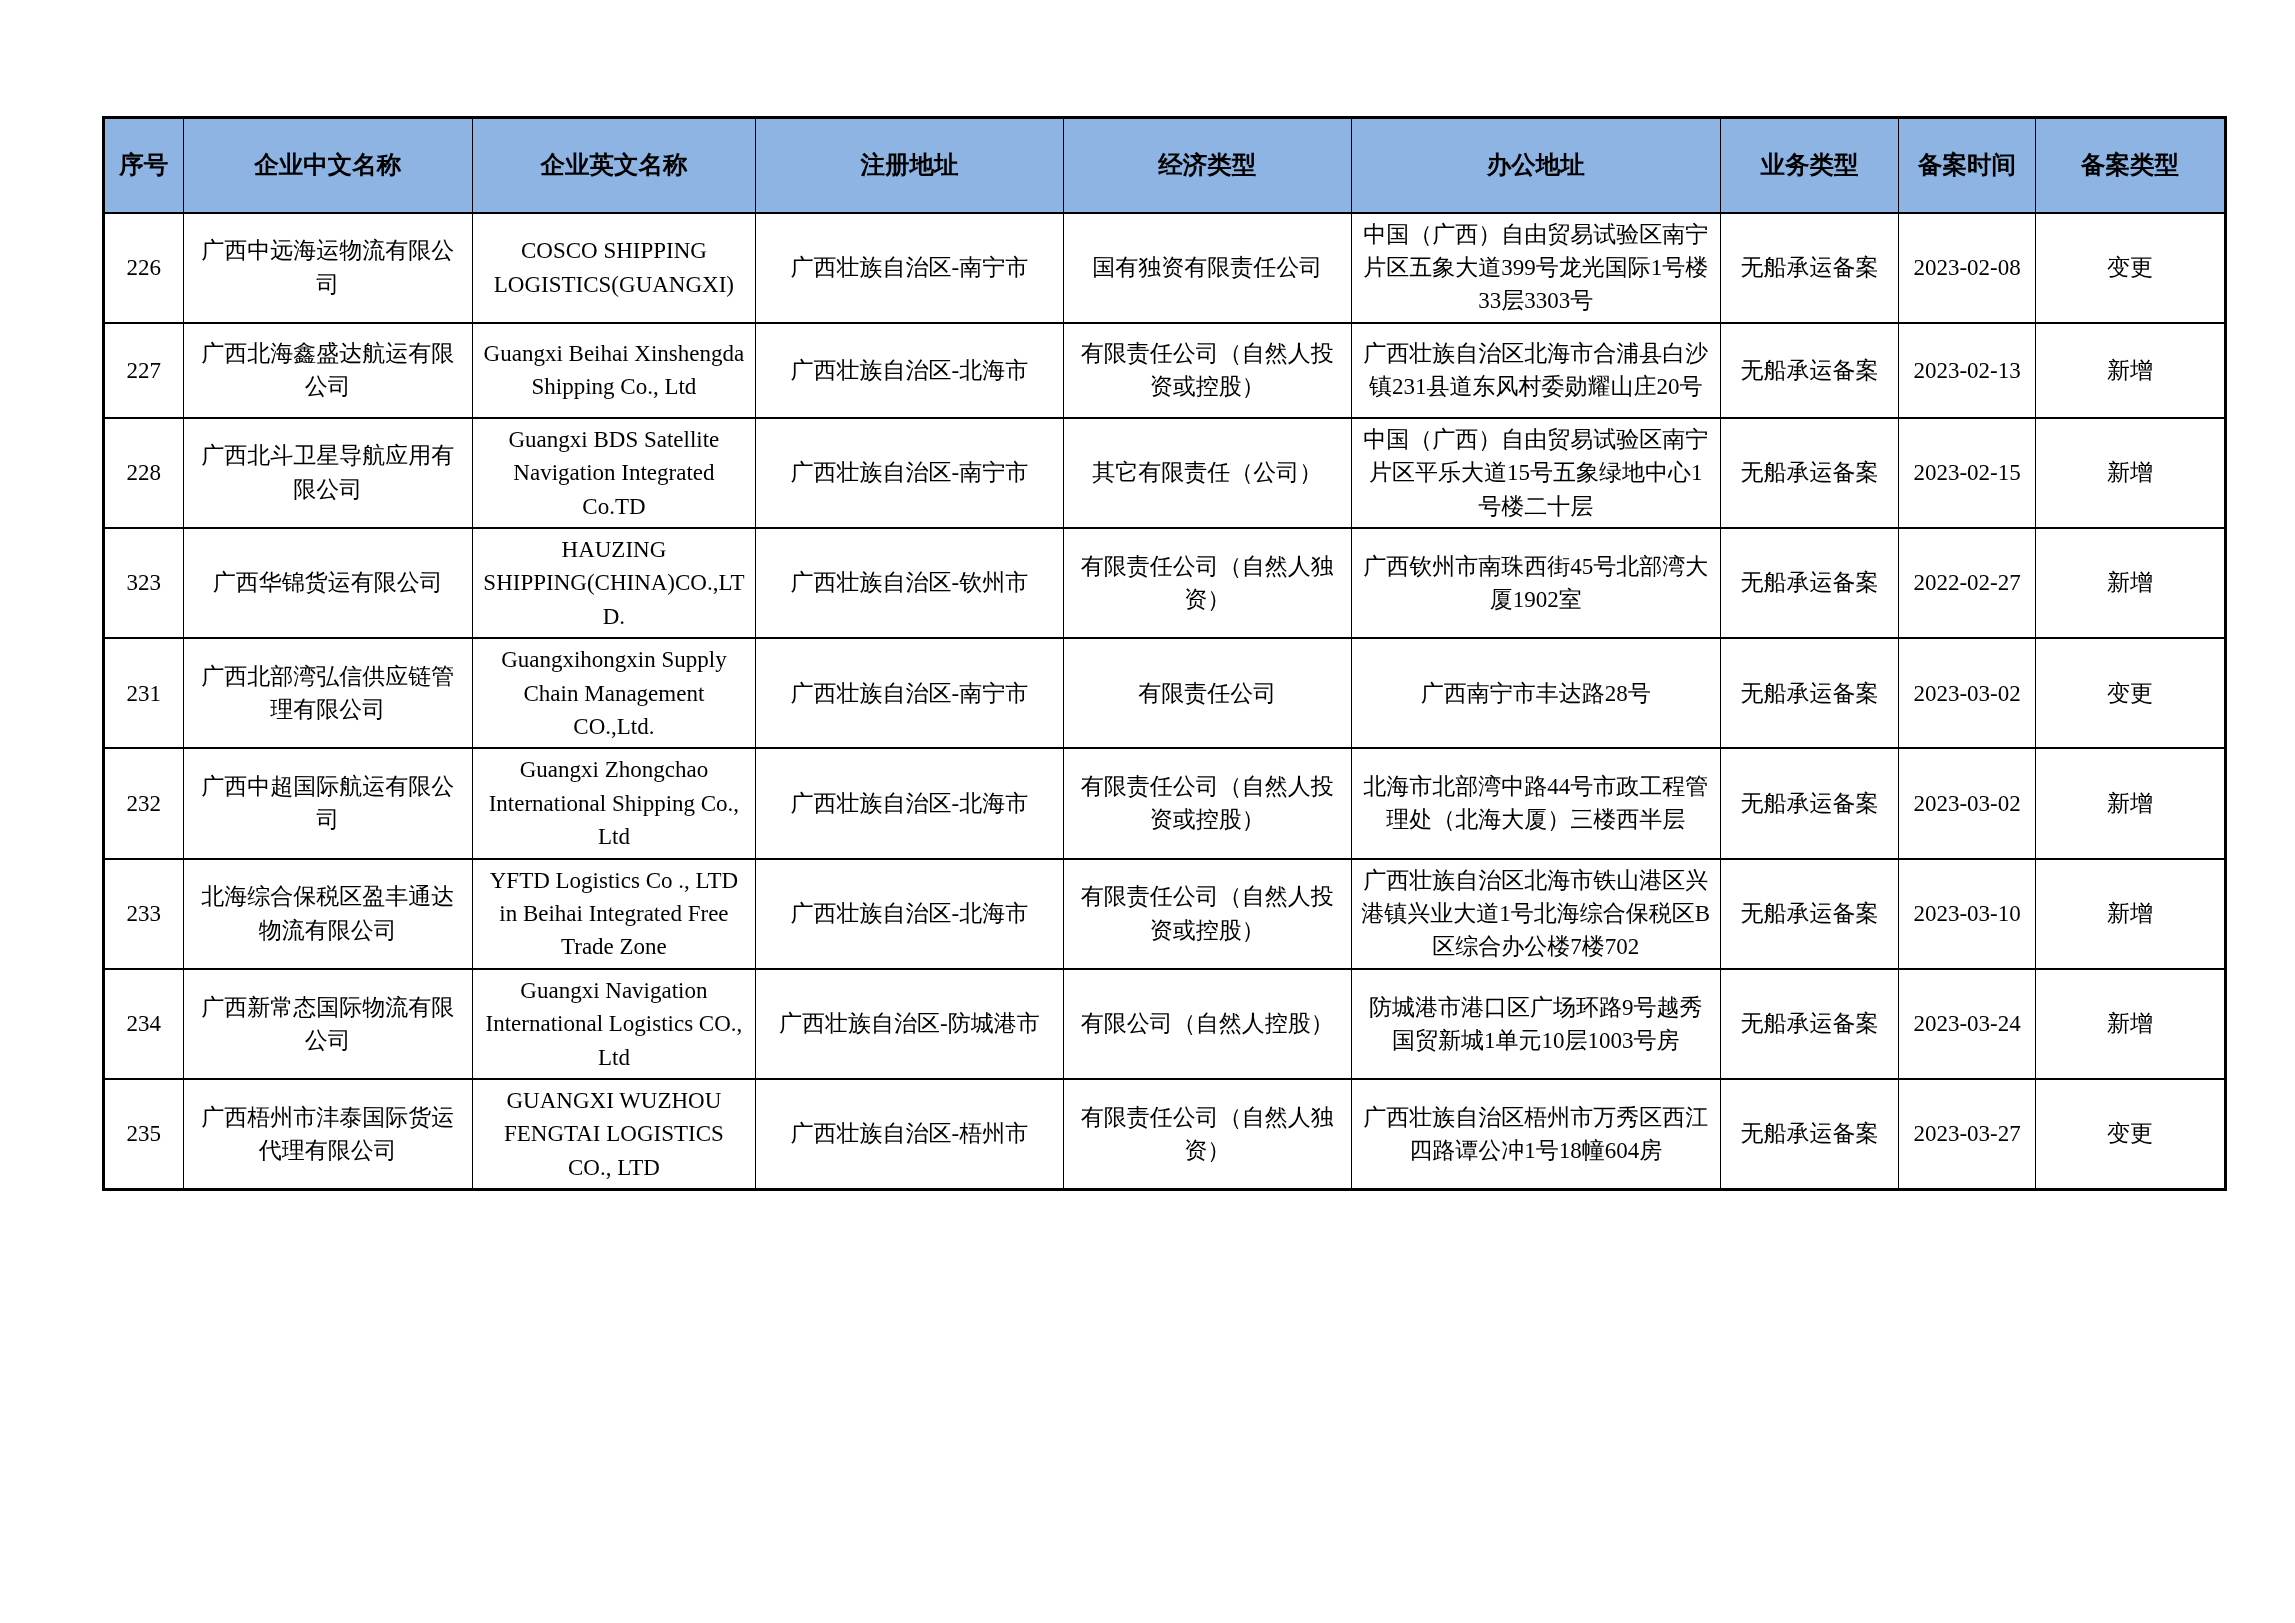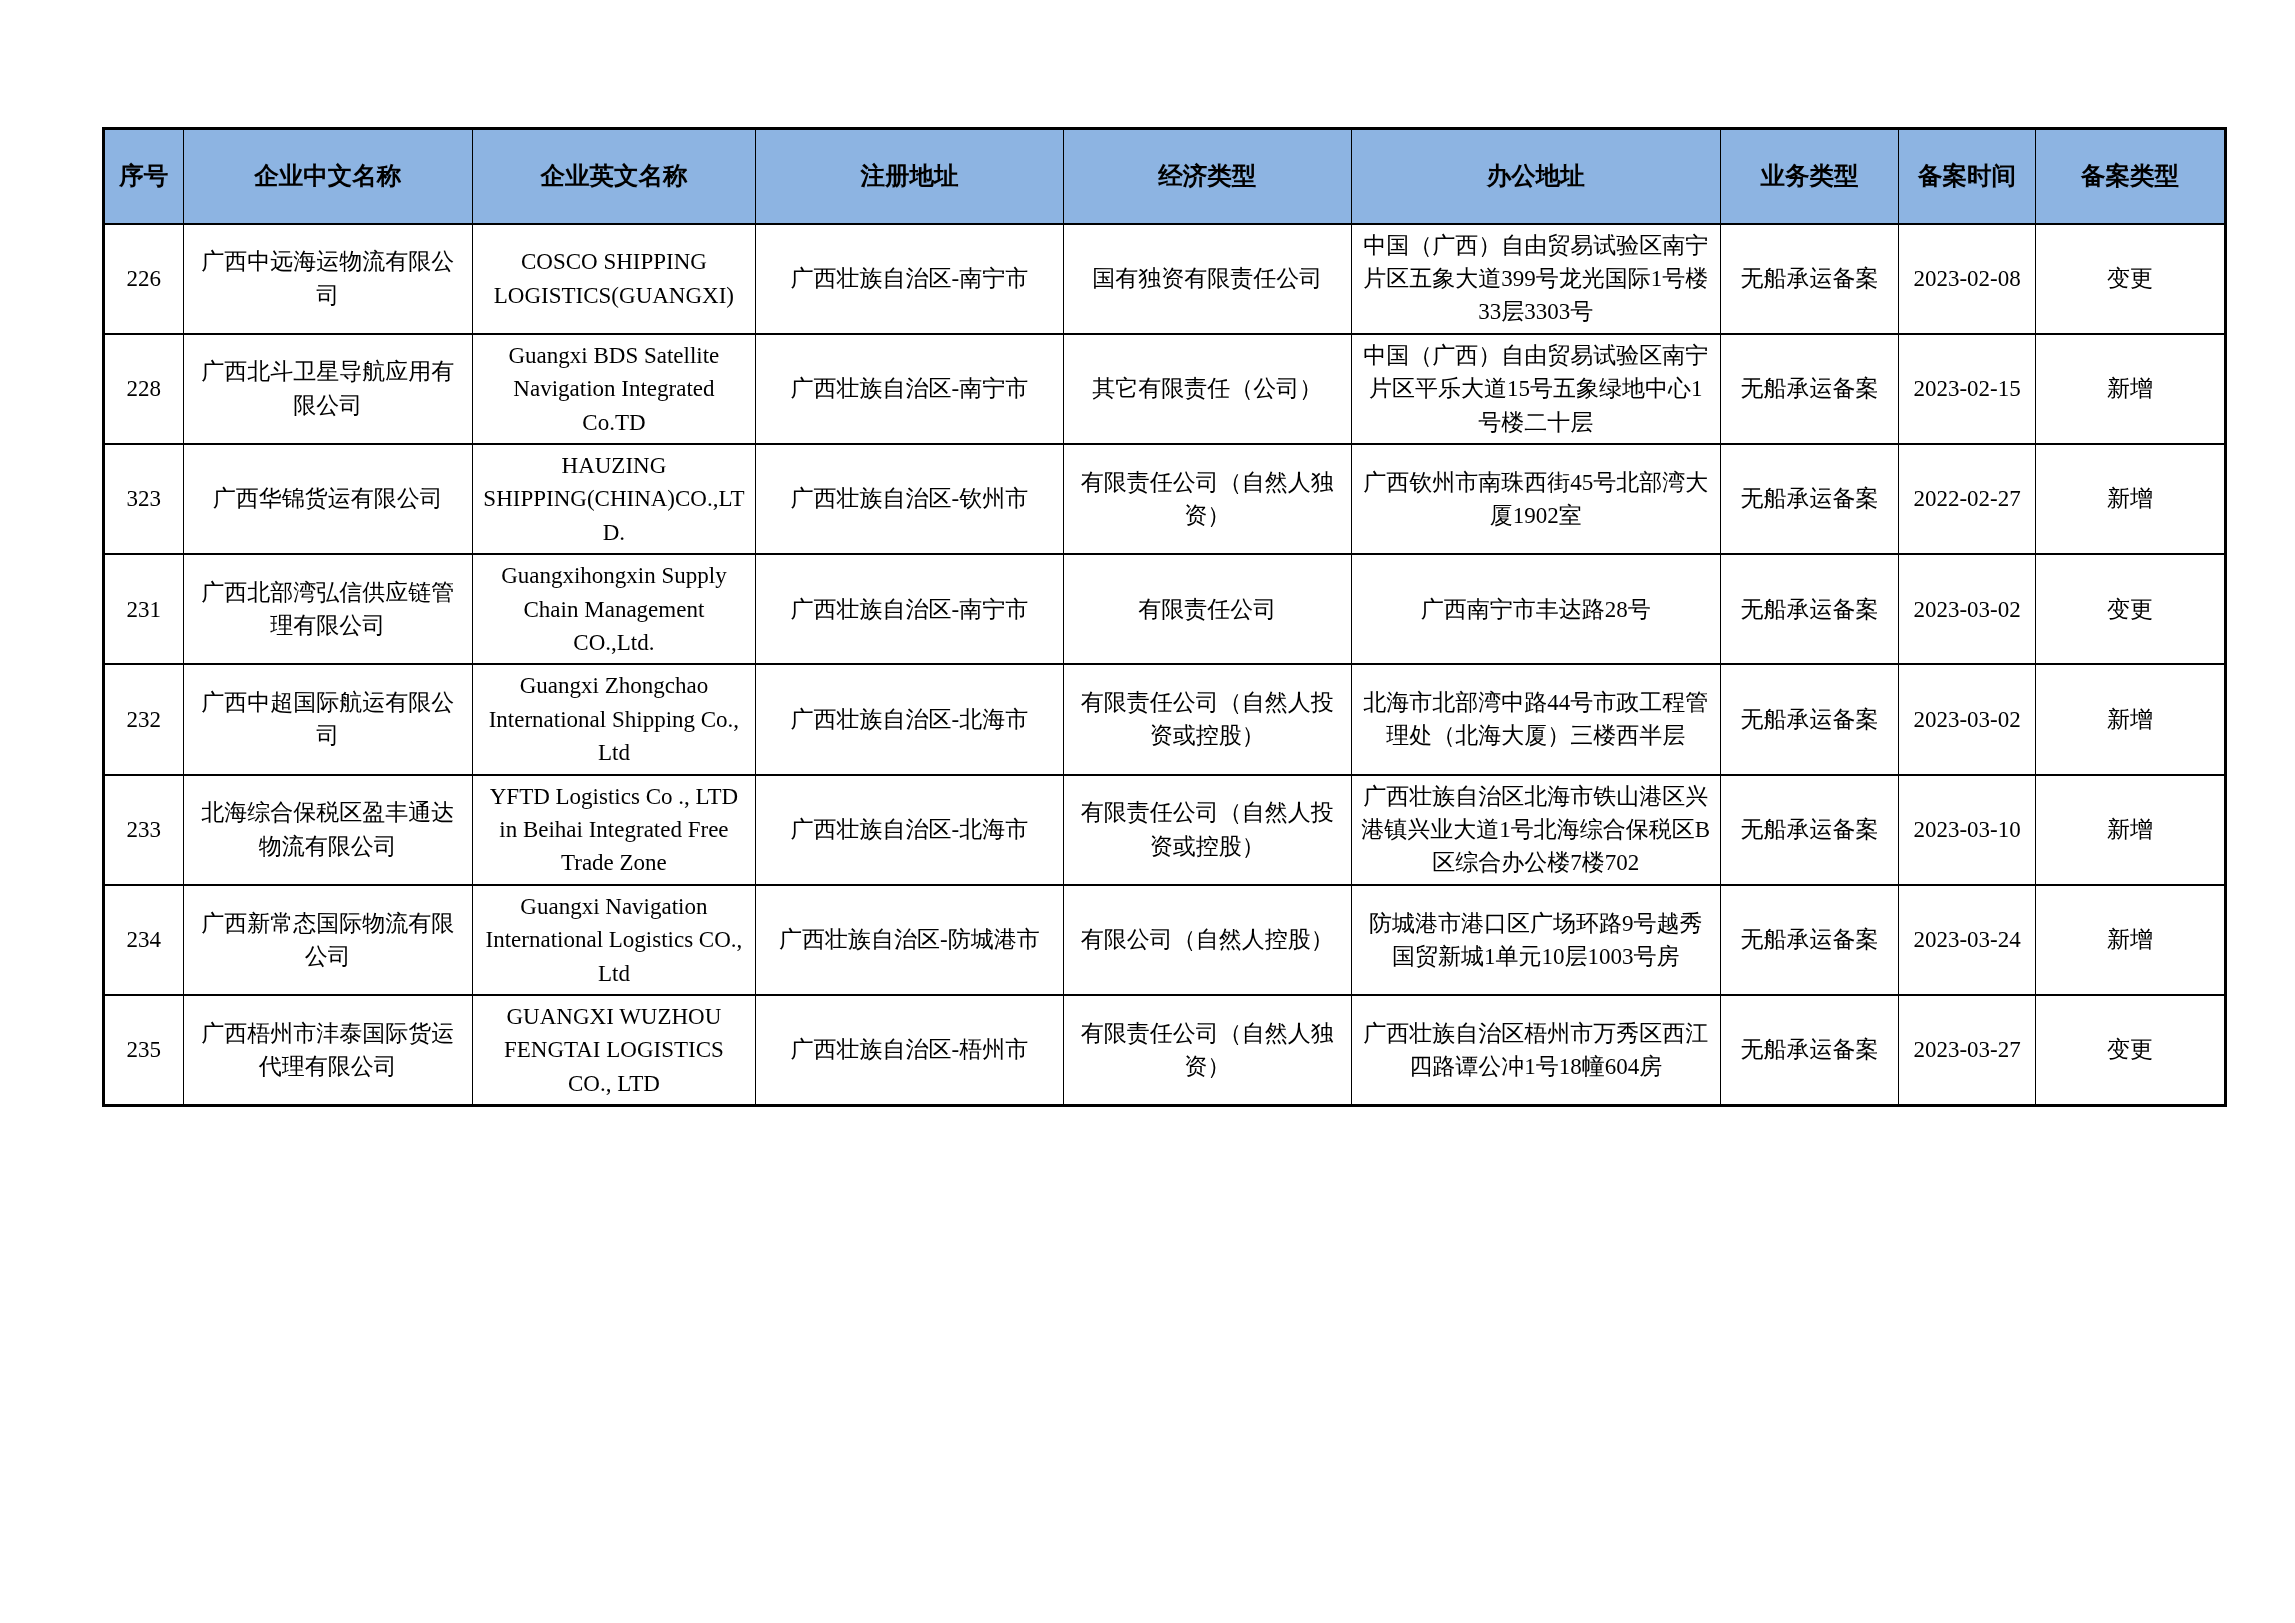--- a/index.html
+++ b/index.html
@@ -17,21 +17,20 @@
     overflow: hidden;
   }
   table.filing-table {
     position: absolute;
     left: 102px;
     top: 116px;
     width: 2125px;
     border-collapse: collapse;
     table-layout: fixed;
     border: 3.4px solid var(--border-color, #000);
-    margin-top: 11px;
   }
   .filing-table th,
   .filing-table td {
     border: 1.4px solid var(--border-color, #000);
     border-top-width: 2.7px;
     border-bottom-width: 2.7px;
     text-align: center;
     vertical-align: middle;
     padding: 4.1px 8.2px;
     box-sizing: border-box;
@@ -94,20 +93,31 @@
         <tr>
           <td>226</td>
           <td>广西中远海运物流有限公司</td>
           <td>COSCO SHIPPING LOGISTICS(GUANGXI)</td>
           <td>广西壮族自治区-南宁市</td>
           <td>国有独资有限责任公司</td>
           <td>中国（广西）自由贸易试验区南宁片区五象大道399号龙光国际1号楼33层3303号</td>
           <td>无船承运备案</td>
           <td>2023-02-08</td>
           <td>变更</td>
+        </tr>
+        <tr>
+          <td>227</td>
+          <td>广西北海鑫盛达航运有限公司</td>
+          <td>Guangxi Beihai Xinshengda Shipping Co., Ltd</td>
+          <td>广西壮族自治区-北海市</td>
+          <td>有限责任公司（自然人投资或控股）</td>
+          <td>广西壮族自治区北海市合浦县白沙镇231县道东风村委勋耀山庄20号</td>
+          <td>无船承运备案</td>
+          <td>2023-02-13</td>
+          <td>新增</td>
         </tr>
         <tr>
           <td>228</td>
           <td>广西北斗卫星导航应用有限公司</td>
           <td>Guangxi BDS Satellite Navigation Integrated Co.TD</td>
           <td>广西壮族自治区-南宁市</td>
           <td>其它有限责任（公司）</td>
           <td>中国（广西）自由贸易试验区南宁片区平乐大道15号五象绿地中心1号楼二十层</td>
           <td>无船承运备案</td>
           <td>2023-02-15</td>

